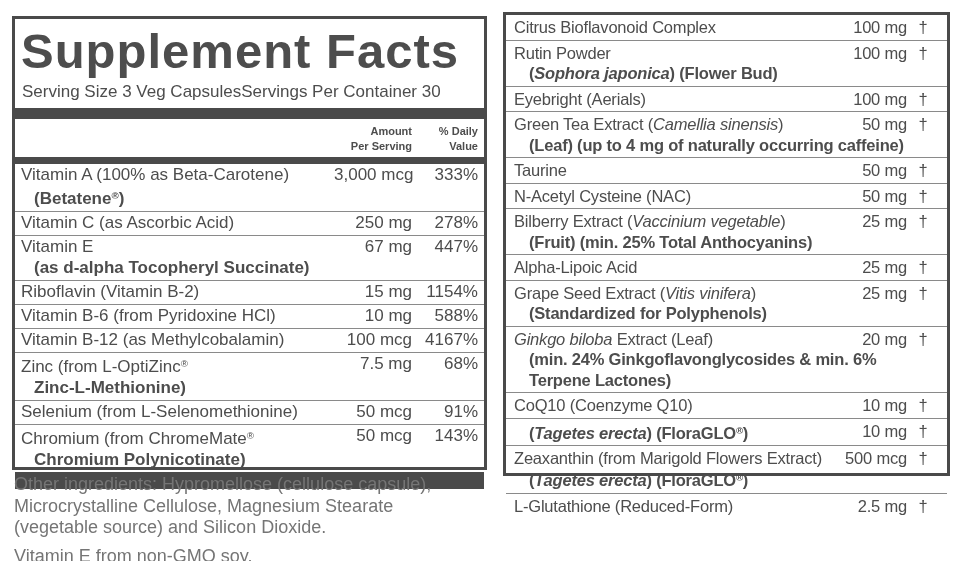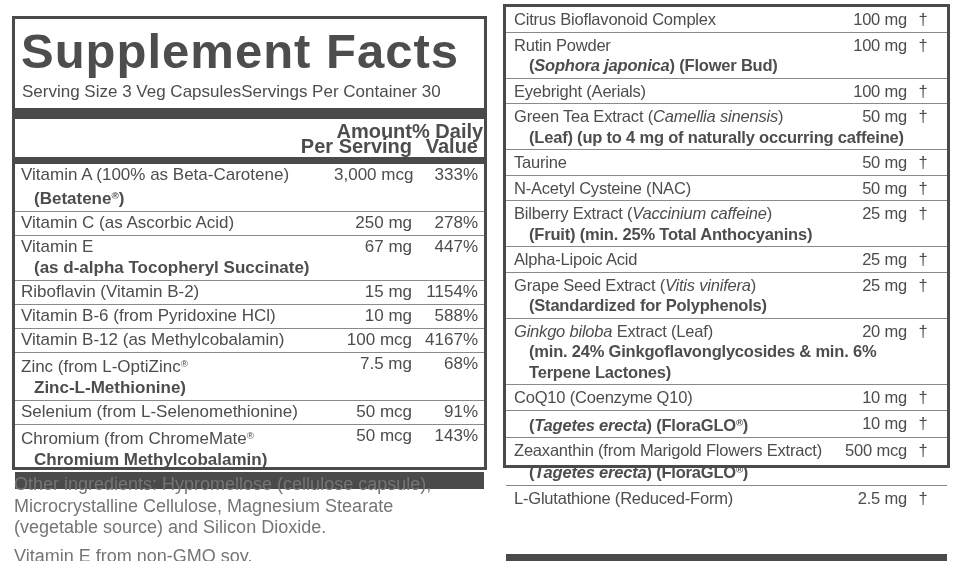--- a/index.html
+++ b/index.html
@@ -8,32 +8,32 @@
     --rule:#8a8a8a;
     --muted:#757575;
     --background:#ffffff;
   }
   *{ margin:0; padding:0; box-sizing:border-box; }
   html,body{ width:960px; height:561px; overflow:hidden; background:var(--background); }
   body{ font-family:"Liberation Sans", sans-serif; color:var(--ink); position:relative; }
 
   .box{ position:absolute; border:3px solid var(--bar); background:#fff; display:flex; flex-direction:column; }
   .left-box{ left:12px; top:16px; width:475px; height:454px; }
-  .right-box{ left:503px; top:4px; width:447px; height:464px;gap:44px; }
+  .right-box{ left:503px; top:12px; width:447px; height:464px;gap:44px; }
 
   .sf-title{ font-size:49px; font-weight:900; letter-spacing:1px; line-height:1; padding:8px 6px 3px; white-space:nowrap; }
   .serving-row{ display:flex; font-size:17px; padding:3px 7px 6px; white-space:nowrap; }
 
   .bar{ width:100%; background:var(--bar); flex:none; }
   .bar-serving{ height:11px; }
   .bar-header{ height:7px; }
   .bar-bottom-left{ height:17px; margin-top:auto; margin-bottom:2px; }
   .bar-bottom-right{ height:13px; margin-top:auto; }
 
-  .header-row{ display:flex; align-items:flex-end; padding:5px 6px 3px; font-size:20px; font-weight:bold; line-height:15px; }
+  .header-row{ display:flex; align-items:flex-end; padding:5px 6px 3px; font-size:11px; font-weight:bold; line-height:15px; }
   .hdr-amount{ margin-left:auto; text-align:right; white-space:nowrap; }
   .hdr-dv{ width:66px; text-align:right; white-space:nowrap; }
 
   .rows{ display:flex; flex-direction:column; }
   .row{ display:flex; align-items:flex-start; padding:0 6px 2px; }
   .row + .row{ border-top:1px solid var(--rule); }
   .row-name{ flex:1; min-width:0; }
   .line{ font-size:17px; line-height:21px; white-space:nowrap; }
   .line.cont{ padding-left:13px;font-weight:bold; }
   .row-amount{ width:78px; text-align:right; font-size:17px; line-height:21px; white-space:nowrap; flex:none; }
@@ -132,21 +132,21 @@
         <div class="row">
           <div class="row-name">
             <div class="line"><span>Selenium (from L-Selenomethionine)</span></div>
           </div>
           <div class="row-amount">50 mcg</div>
           <div class="row-dv">91%</div>
         </div>
         <div class="row">
           <div class="row-name">
             <div class="line"><span>Chromium (from ChromeMate</span><span class="sup">®</span></div>
-            <div class="line cont"><span>Chromium Methylcobalamin)</span></div>
+            <div class="line cont"><span>Chromium Polynicotinate)</span></div>
           </div>
           <div class="row-amount">50 mcg</div>
           <div class="row-dv">143%</div>
         </div>
       </div>
     <div class="bar bar-bottom-left"></div>
   </div>
 
   <div class="other-ingredients">
     <div id="other-ingredients-lines">
@@ -198,21 +198,21 @@
         </div>
         <div class="row">
           <div class="row-name">
             <div class="line"><span>N-Acetyl Cysteine (NAC)</span></div>
           </div>
           <div class="row-amount">50 mg</div>
           <div class="row-dv">†</div>
         </div>
         <div class="row">
           <div class="row-name">
-            <div class="line"><span>Bilberry Extract (</span><span class="it">Vaccinium caffeine</span><span>)</span></div>
+            <div class="line"><span>Bilberry Extract (</span><span class="it">Vaccinium vegetable</span><span>)</span></div>
             <div class="line cont"><span>(Fruit) (min. 25% Total Anthocyanins)</span></div>
           </div>
           <div class="row-amount">25 mg</div>
           <div class="row-dv">†</div>
         </div>
         <div class="row">
           <div class="row-name">
             <div class="line"><span>Alpha-Lipoic Acid</span></div>
           </div>
           <div class="row-amount">25 mg</div>

